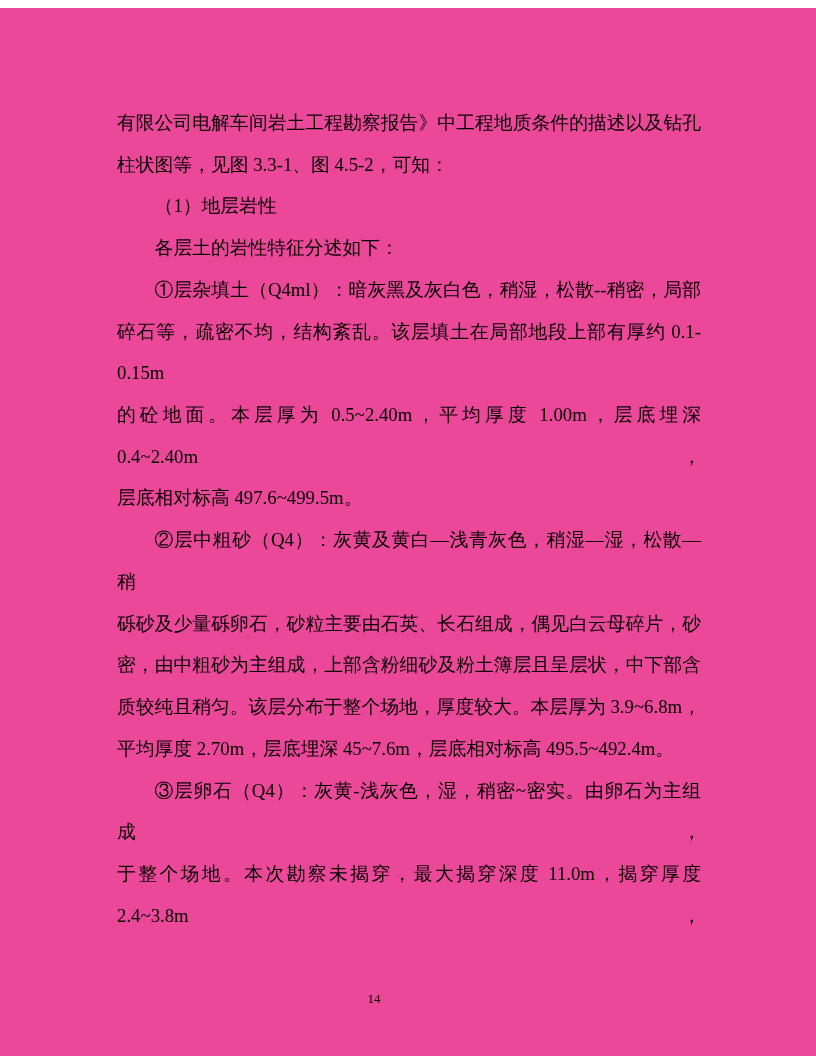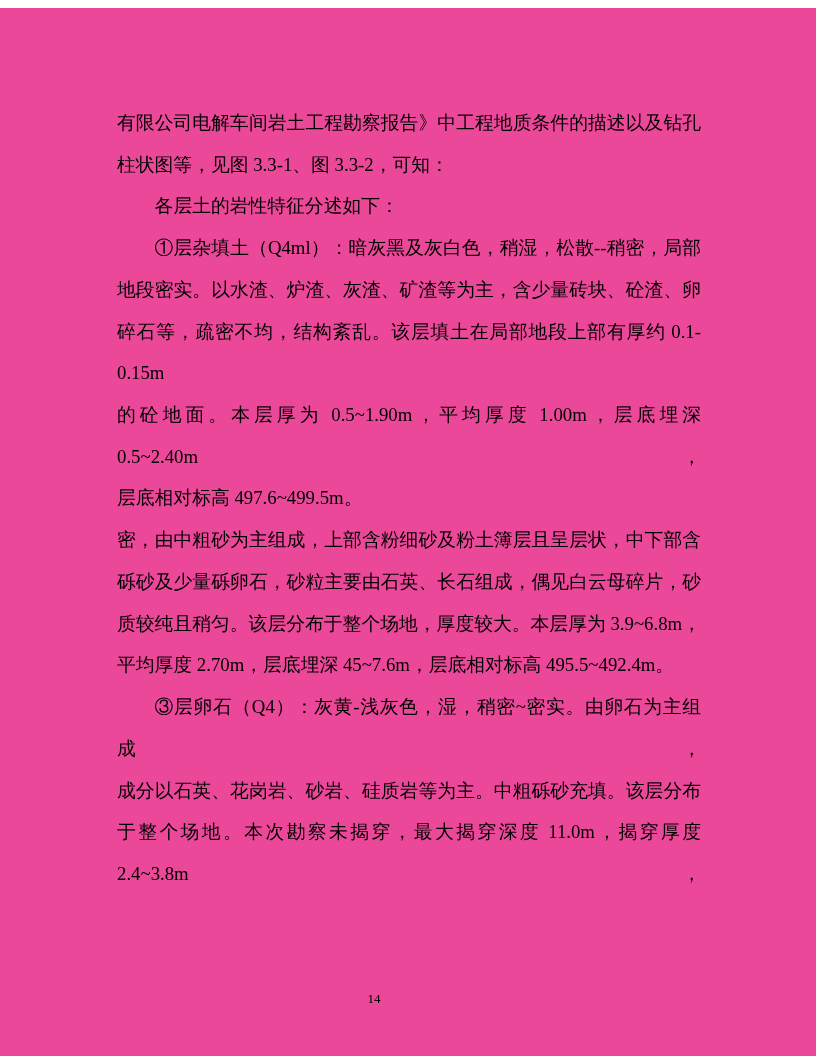--- a/index.html
+++ b/index.html
@@ -58,46 +58,48 @@
 </style>
 </head>
 <body>
 
 <div class="page">
 
   <main class="textblock">
 
     <p class="para">
       <span class="line fill">有限公司电解车间岩土工程勘察报告》中工程地质条件的描述以及钻孔</span>
-      <span class="line">柱状图等，见图 3.3-1、图 3.3-2，可知：</span>
+      <span class="line">柱状图等，见图 3.3-1、图 4.5-2，可知：</span>
     </p>
 
+    <p class="para">
+      <span class="line indent">（1）地层岩性</span>
+    </p>
 
     <p class="para">
       <span class="line indent">各层土的岩性特征分述如下：</span>
     </p>
 
     <p class="para">
       <span class="line fill indent">①层杂填土（Q4ml）：暗灰黑及灰白色，稍湿，松散--稍密，局部</span>
-      <span class="line fill">地段密实。以水渣、炉渣、灰渣、矿渣等为主，含少量砖块、砼渣、卵</span>
       <span class="line fill">碎石等，疏密不均，结构紊乱。该层填土在局部地段上部有厚约 0.1-0.15m</span>
-      <span class="line fill">的砼地面。本层厚为 0.5~1.90m，平均厚度 1.00m，层底埋深 0.5~2.40m，</span>
+      <span class="line fill">的砼地面。本层厚为 0.5~2.40m，平均厚度 1.00m，层底埋深 0.4~2.40m，</span>
       <span class="line">层底相对标高 497.6~499.5m。</span>
     </p>
 
     <p class="para">
+      <span class="line fill indent">②层中粗砂（Q4）：灰黄及黄白—浅青灰色，稍湿—湿，松散—稍</span>
+      <span class="line fill">砾砂及少量砾卵石，砂粒主要由石英、长石组成，偶见白云母碎片，砂</span>
       <span class="line fill">密，由中粗砂为主组成，上部含粉细砂及粉土簿层且呈层状，中下部含</span>
-      <span class="line fill">砾砂及少量砾卵石，砂粒主要由石英、长石组成，偶见白云母碎片，砂</span>
       <span class="line fill">质较纯且稍匀。该层分布于整个场地，厚度较大。本层厚为 3.9~6.8m，</span>
       <span class="line">平均厚度 2.70m，层底埋深 45~7.6m，层底相对标高 495.5~492.4m。</span>
     </p>
 
     <p class="para">
       <span class="line fill indent">③层卵石（Q4）：灰黄-浅灰色，湿，稍密~密实。由卵石为主组成，</span>
-      <span class="line fill">成分以石英、花岗岩、砂岩、硅质岩等为主。中粗砾砂充填。该层分布</span>
       <span class="line fill">于整个场地。本次勘察未揭穿，最大揭穿深度 11.0m，揭穿厚度 2.4~3.8m，</span>
 
     </p>
 
   </main>
 
   <div class="footer">14</div>
 
 </div>
 

